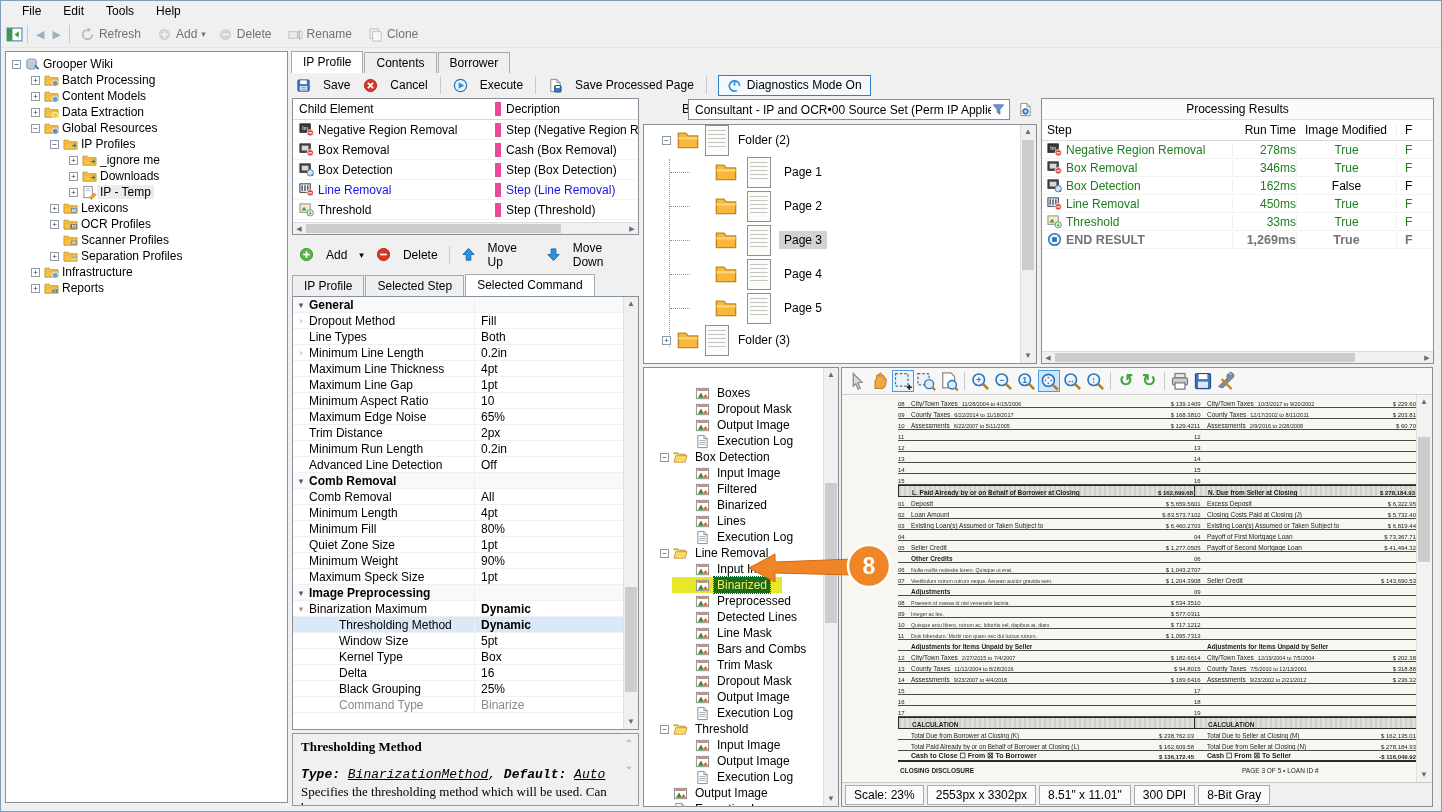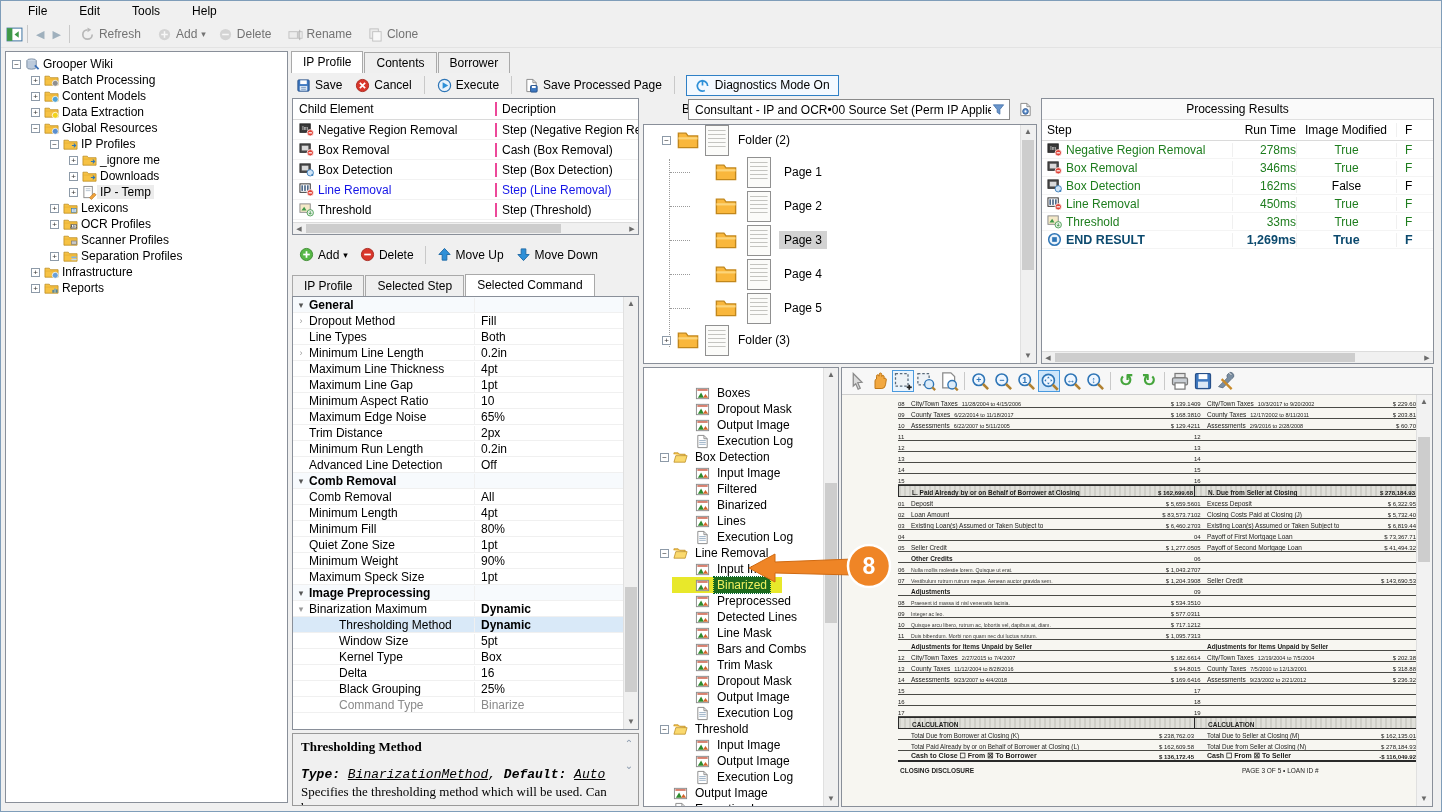--- a/index.html
+++ b/index.html
@@ -2,21 +2,21 @@
 <html><head>
 <meta charset="utf-8">
 <style>
   *{margin:0;padding:0;box-sizing:border-box;}
   html,body{width:1442px;height:812px;overflow:hidden;}
   body{font-family:"Liberation Sans",sans-serif;font-size:12px;color:#000;}
   #window{position:relative;width:1442px;height:812px;background:#f0f0f0;border:1px solid #7f9db9;}
   .panel{position:absolute;background:#fff;border:1px solid #898f99;overflow:hidden;}
 
   
-  .menubar{position:absolute;left:0;top:0;width:100%;height:20px;display:flex;align-items:center;padding-left:18px;gap:14px;background:#f0f0f0;}
+  .menubar{position:absolute;left:0;top:0;width:100%;height:20px;display:flex;align-items:center;padding-left:12px;gap:4px;background:#f0f0f0;}
   .menu-item{padding:2px 9px;cursor:default;}
   
   .tb-main{position:absolute;left:0;top:20px;width:100%;height:27px;display:flex;align-items:center;padding-left:5px;border-bottom:1px solid #e3e3e3;}
   .tb-main .tb-btn{display:flex;align-items:center;gap:4px;color:#737373;padding:3px 6px;}
   .tbsep{width:1px;height:18px;background:#c9c9c9;margin:0 4px;}
   .navarrow{color:#9fb0bd;font-size:11px;padding:0 4px;}
   .ic{width:15px;height:15px;display:inline-block;vertical-align:middle;flex:0 0 auto;}
   .ic16{width:17px;height:17px;display:inline-block;}
   .gic{filter:grayscale(1) opacity(.55);}
 
@@ -28,28 +28,28 @@
   .trow .tlabel{padding:0 3px;}
   .trow.sel .tlabel{background:#ececec;}
   .i0{padding-left:6px;}.i1{padding-left:25px;}.i2{padding-left:44px;}.i3{padding-left:63px;}
 
   
   .tabs-main{position:absolute;left:290px;top:51px;height:21px;display:flex;align-items:flex-end;}
   .tab{padding:3px 11px;border:1px solid #a9a9a9;border-bottom:none;background:#efefef;margin-right:1px;font-size:12px;}
   .tab.active{background:#fff;padding-bottom:4px;}
   
   .tb-edit{position:absolute;left:290px;top:72px;width:1146px;height:24px;display:flex;align-items:center;gap:3px;}
-  .tb-btn2{display:flex;align-items:center;gap:4px;padding:2px 5px;}
+  .tb-btn2{display:flex;align-items:center;gap:12px;padding:2px 5px;}
   .diag-btn{display:flex;align-items:center;gap:5px;border:1px solid #2f80c6;background:#f3f9ff;padding:2px 8px;margin-left:4px;}
 
   
   #child-grid{left:291px;top:97px;width:347px;height:137px;display:flex;flex-direction:column;}
   .cg-head{display:flex;height:21px;border-bottom:1px solid #dadada;align-items:center;flex:0 0 auto;}
   .cg-c1{width:202px;padding-left:6px;overflow:hidden;white-space:nowrap;}
-  .cg-c2{flex:1;border-left:2px solid #ec4899;padding-left:5px;overflow:hidden;white-space:nowrap;}
+  .cg-c2{flex:1;border-left:6px solid #ec4899;padding-left:5px;overflow:hidden;white-space:nowrap;}
   .cgrow{display:flex;height:20px;align-items:center;border-bottom:1px solid #f2f2f2;}
   .cgrow .cg-c1{display:flex;align-items:center;gap:4px;}
   .cgrow.blue{color:#1414e6;}
   .hscroll{height:12px;background:#f0f0f0;border-top:1px solid #dcdcdc;position:relative;margin-top:auto;flex:0 0 auto;}
   .hscroll .arr{position:absolute;top:0;width:12px;height:11px;color:#6a6a6a;font-size:7px;text-align:center;line-height:11px;}
   .hscroll .arr.l{left:0;}.hscroll .arr.r{right:0;}
   .hscroll .hthumb{position:absolute;top:1px;height:9px;background:#cdcdcd;}
   
   #steps-tb{position:absolute;left:291px;top:240px;width:347px;height:27px;display:flex;align-items:center;gap:2px;padding-left:2px;}
   
@@ -102,21 +102,21 @@
   .pr-title{height:21px;text-align:center;line-height:21px;background:#fafafa;border-bottom:1px solid #e0e0e0;flex:0 0 auto;}
   .pr-head{display:flex;height:21px;align-items:center;border-bottom:1px solid #dadada;flex:0 0 auto;}
   .prstep{width:190px;padding-left:5px;display:flex;align-items:center;gap:4px;overflow:hidden;white-space:nowrap;flex:0 0 auto;}
   .prtime{width:64px;text-align:right;flex:0 0 auto;border-left:1px solid #f0f0f0;overflow:hidden;}
   .prmod{width:100px;text-align:center;flex:0 0 auto;border-left:1px solid #f0f0f0;overflow:hidden;}
   .prx{flex:1;padding-left:8px;border-left:1px solid #f0f0f0;overflow:hidden;}
   .pr-head .prtime,.pr-head .prmod{border-left:none;}
   .prrow{display:flex;height:18px;align-items:center;border-bottom:1px solid #f4f4f4;}
   .prrow.green{color:#1e7d1e;}
   .prrow .prmod.black,.prrow .prx.black{color:#000;}
-  .prrow.bold{font-weight:bold;color:#0c4a6e;font-size:12.5px;}
+  .prrow.bold{font-weight:bold;color:#737373;font-size:12.5px;}
   .pr-fill{flex:1;}
   
   #diag{left:642px;top:366px;width:196px;height:440px;}
   .dg-inner{position:absolute;left:0;top:0;right:15px;bottom:0;overflow:hidden;padding-top:17px;}
   .drow{display:flex;align-items:center;height:16px;white-space:nowrap;gap:4px;position:relative;}
   .drow .dexp{width:9px;height:9px;border:1px solid #8d9aa8;background:#fff;font-size:8px;line-height:7px;text-align:center;flex:0 0 auto;color:#333;}
   .drow .dexp:empty{visibility:hidden;}
   .drow.di1{padding-left:16px;}
   .drow.di2{padding-left:38px;}
   .drow .dlabel{padding:1px 3px;}
@@ -1977,20 +1977,28 @@
           </div>
         </div>
       <div class="doc-footer" style="left:58px;top:372px;">CLOSING DISCLOSURE</div>
       <div class="doc-footer" style="left:400px;top:372px;font-weight:normal;">PAGE 3 OF 5 • LOAN ID #</div>
       <div class="vscroll" style="width:16px;background:#f2f2f2;">
         <span class="arr u">▲</span>
         <span class="arr d">▼</span>
         <span class="vthumb" style="top:42px;height:125px;"></span>
       </div>
     </div>
+    <div class="vstatus">
+
+    <span class="vseg">Scale: 23%</span>
+        <span class="vseg">2553px x 3302px</span>
+        <span class="vseg">8.51" x 11.01"</span>
+        <span class="vseg">300 DPI</span>
+        <span class="vseg">8-Bit Gray</span>
+      </div>
   </div>
 
   <div id="callout">
     <svg width="152" height="52" viewBox="0 0 152 52">
       <polygon points="4,27 30,13 30,21 108,18 108,34 30,32 30,41" fill="#ef8526" stroke="#d06a12" stroke-width="1"></polygon>
       <circle cx="124" cy="25" r="21" fill="#ef8526" stroke="#ffffff" stroke-width="2.5"></circle>
       <text x="124" y="33" text-anchor="middle" font-size="23" font-weight="bold" fill="#ffffff" font-family="Liberation Sans, sans-serif">8</text>
     </svg>
   </div>
 

